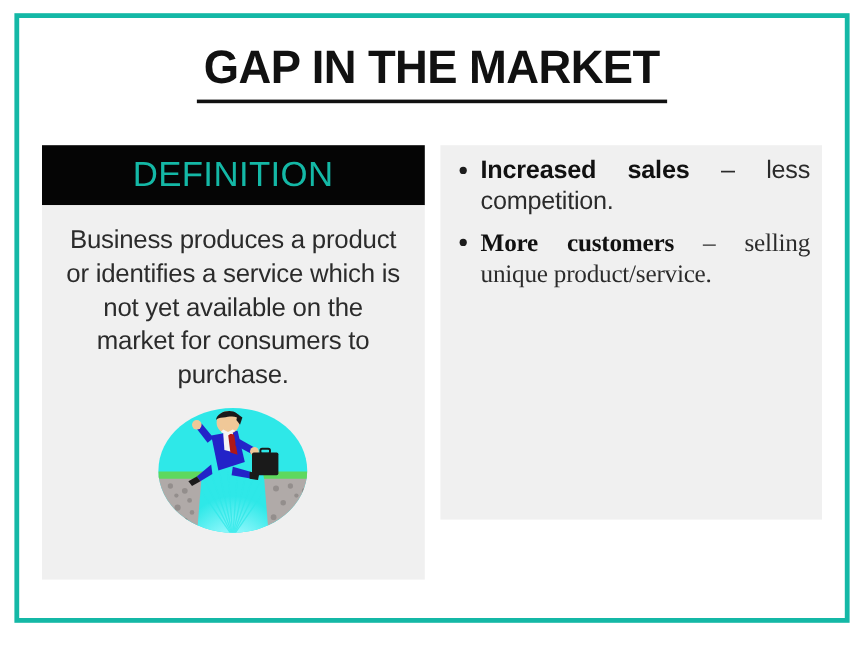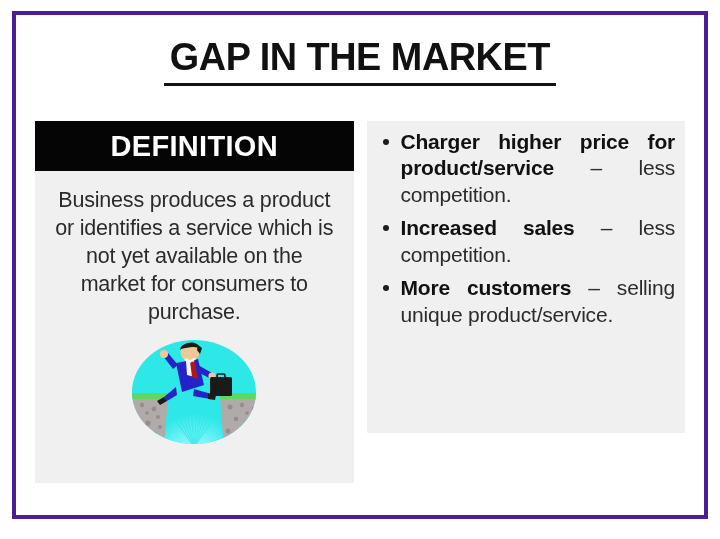--- a/index.html
+++ b/index.html
@@ -14,21 +14,21 @@
     font-family: "Liberation Sans", sans-serif;
   }
 
   .slide-frame {
     position: absolute;
     left: 12px;
     top: 11px;
     width: 696px;
     height: 508px;
     box-sizing: border-box;
-    border: 4px solid #4c1d95;
+    border: 4px solid #14b8a6;
     background: #ffffff;
   }
 
   .title-wrap {
     position: absolute;
     left: 0;
     top: 22px;
     width: 100%;
     text-align: center;
   }
@@ -53,23 +53,23 @@
     display: flex;
     gap: 13px;
   }
   .column {
     flex: 1 1 0;
     min-width: 0;
   }
 
   .col-header {
     background: #050505;
-    color: #ffffff;
+    color: #14b8a6;
     text-align: center;
-    font-weight: bold;
+    font-weight: normal;
     font-size: 29px;
     letter-spacing: 0.3px;
     line-height: 50px;
     height: 50px;
     box-sizing: border-box;
   }
 
   .col-body {
     background: #f0f0f0;
     box-sizing: border-box;
@@ -110,21 +110,21 @@
   .benefit-item {
     position: relative;
     padding-left: 20px;
     margin-bottom: 7px;
     font-size: 21px;
     line-height: 1.26;
     color: #2b2b2b;
     text-align: justify;
     letter-spacing: -0.2px;
   }
-  .benefit-item:last-child { margin-bottom: 8px; }
+  .benefit-item:last-child { margin-bottom: 8px; font-family: Liberation Serif, serif; }
   .benefit-item::before {
     content: "";
     position: absolute;
     left: 2px;
     top: 10px;
     width: 6px;
     height: 6px;
     border-radius: 50%;
     background: #1d1d1d;
   }
@@ -249,23 +249,20 @@
             </svg>
           </div>
         </div>
       </div>
     </div>
 
     <div class="column">
       <div class="col-body">
         <ul class="benefit-list">
           <li class="benefit-item">
-            <span class="lead">Charger higher price for product/service</span><span class="tail"> – less competition.</span>
-          </li>
-          <li class="benefit-item">
             <span class="lead">Increased sales</span><span class="tail"> – less competition.</span>
           </li>
           <li class="benefit-item">
             <span class="lead">More customers</span><span class="tail"> – selling unique product/service.</span>
           </li>
         </ul>
       </div>
     </div>
 
   </div>

